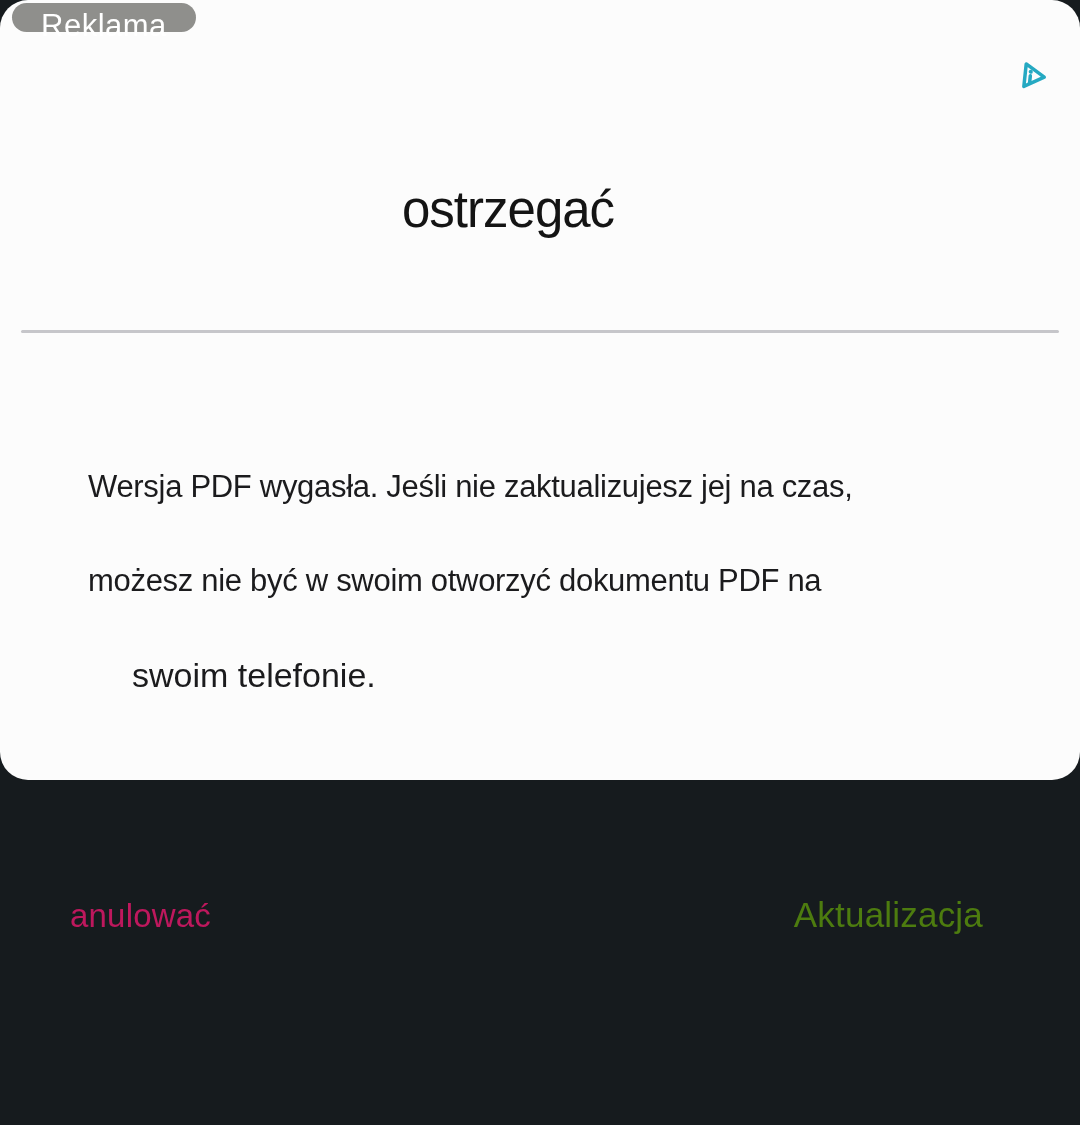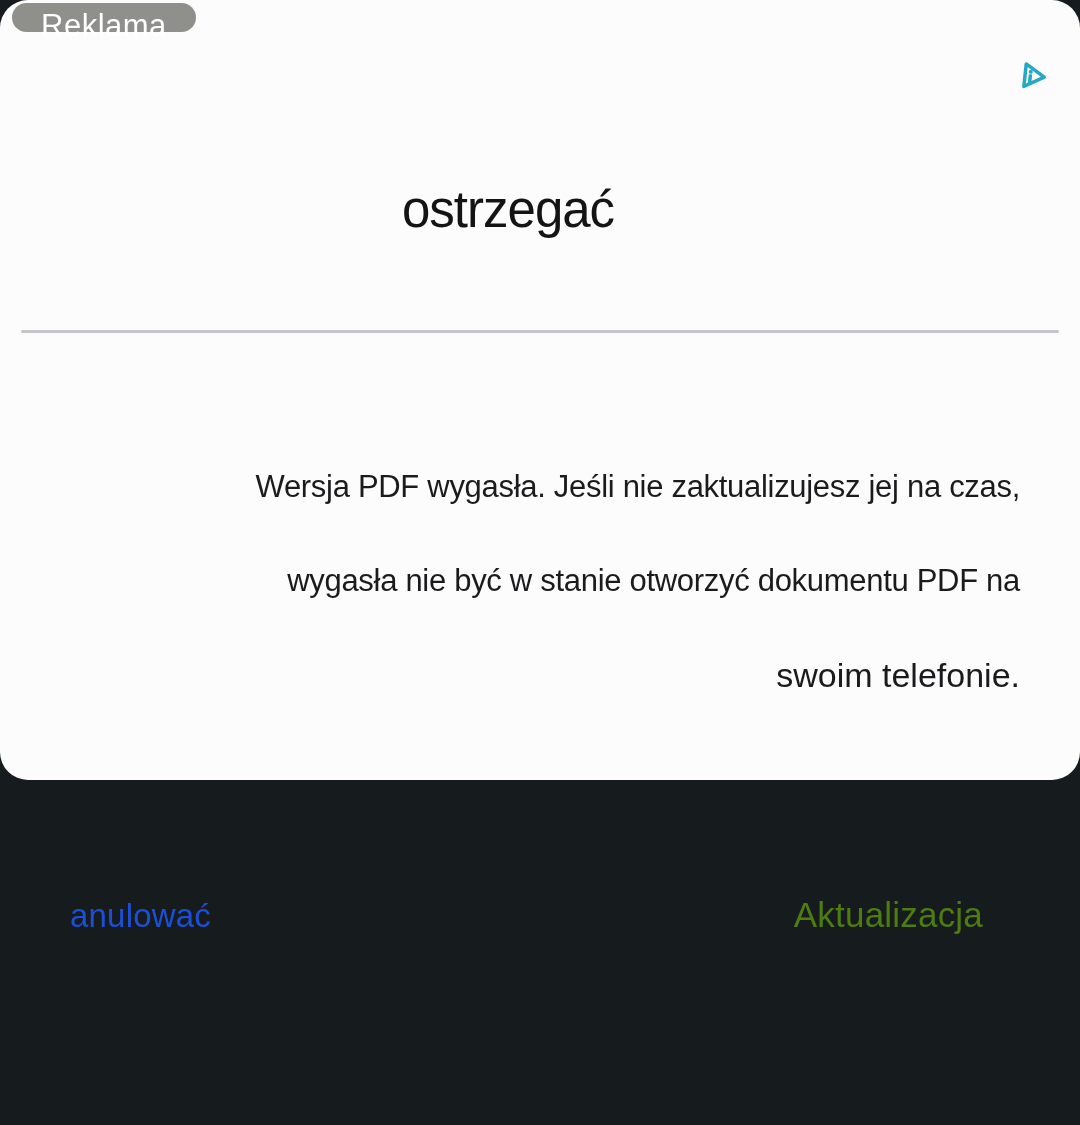--- a/index.html
+++ b/index.html
@@ -39,28 +39,28 @@
   .dialog-title{
     position:absolute;left:402px;top:180px;
     font-size:51px;color:#141414;font-weight:500;letter-spacing:-1px;
   }
   .divider{
     position:absolute;left:21px;right:21px;top:330px;height:3px;
     background:#c6c6ca;border-radius:2px;
   }
   
   .message{
-    position:absolute;left:88px;top:440px;right:60px;color:#1b1b1d;text-align:right;
+    position:absolute;left:88px;top:440px;right:60px;color:#1b1b1d;
   }
   .msg-line{display:block;line-height:94px;font-size:31px;letter-spacing:-0.3px;white-space:nowrap;}
   .msg-line.large{font-size:34px;letter-spacing:0;margin-left:44px;}
   
   .btn-cancel{
     position:absolute;left:70px;top:897px;
-    font-size:33px;color:#1d4ed8;background:none;border:none;padding:0;
+    font-size:33px;color:#be185d;background:none;border:none;padding:0;
     font-family:"Liberation Sans", sans-serif;cursor:pointer;letter-spacing:0.2px;
   }
   .btn-update{
     position:absolute;right:97px;top:895px;
     font-size:35px;color:#4d7c0f;font-weight:500;background:none;border:none;padding:0;
     font-family:"Liberation Sans", sans-serif;cursor:pointer;letter-spacing:0.2px;
   }
 </style>
 </head>
 <body>
@@ -72,21 +72,21 @@
     <span class="bar b2"></span>
     <span class="bar b3"></span>
   </span>
 
   <div class="dialog-title">ostrzegać</div>
 
   <div class="divider"></div>
 
   <div class="message">
     <span class="msg-line">Wersja PDF wygasła. Jeśli nie zaktualizujesz jej na czas,</span>
-    <span class="msg-line">wygasła nie być w stanie otworzyć dokumentu PDF na</span>
+    <span class="msg-line">możesz nie być w swoim otworzyć dokumentu PDF na</span>
     <span class="msg-line large">swoim telefonie.</span>
   </div>
 
   <button class="btn-cancel">anulować</button>
   <button class="btn-update">Aktualizacja</button>
 </div>
 
 <div class="ad-badge">Reklama</div>
 
 <span class="adchoices">

